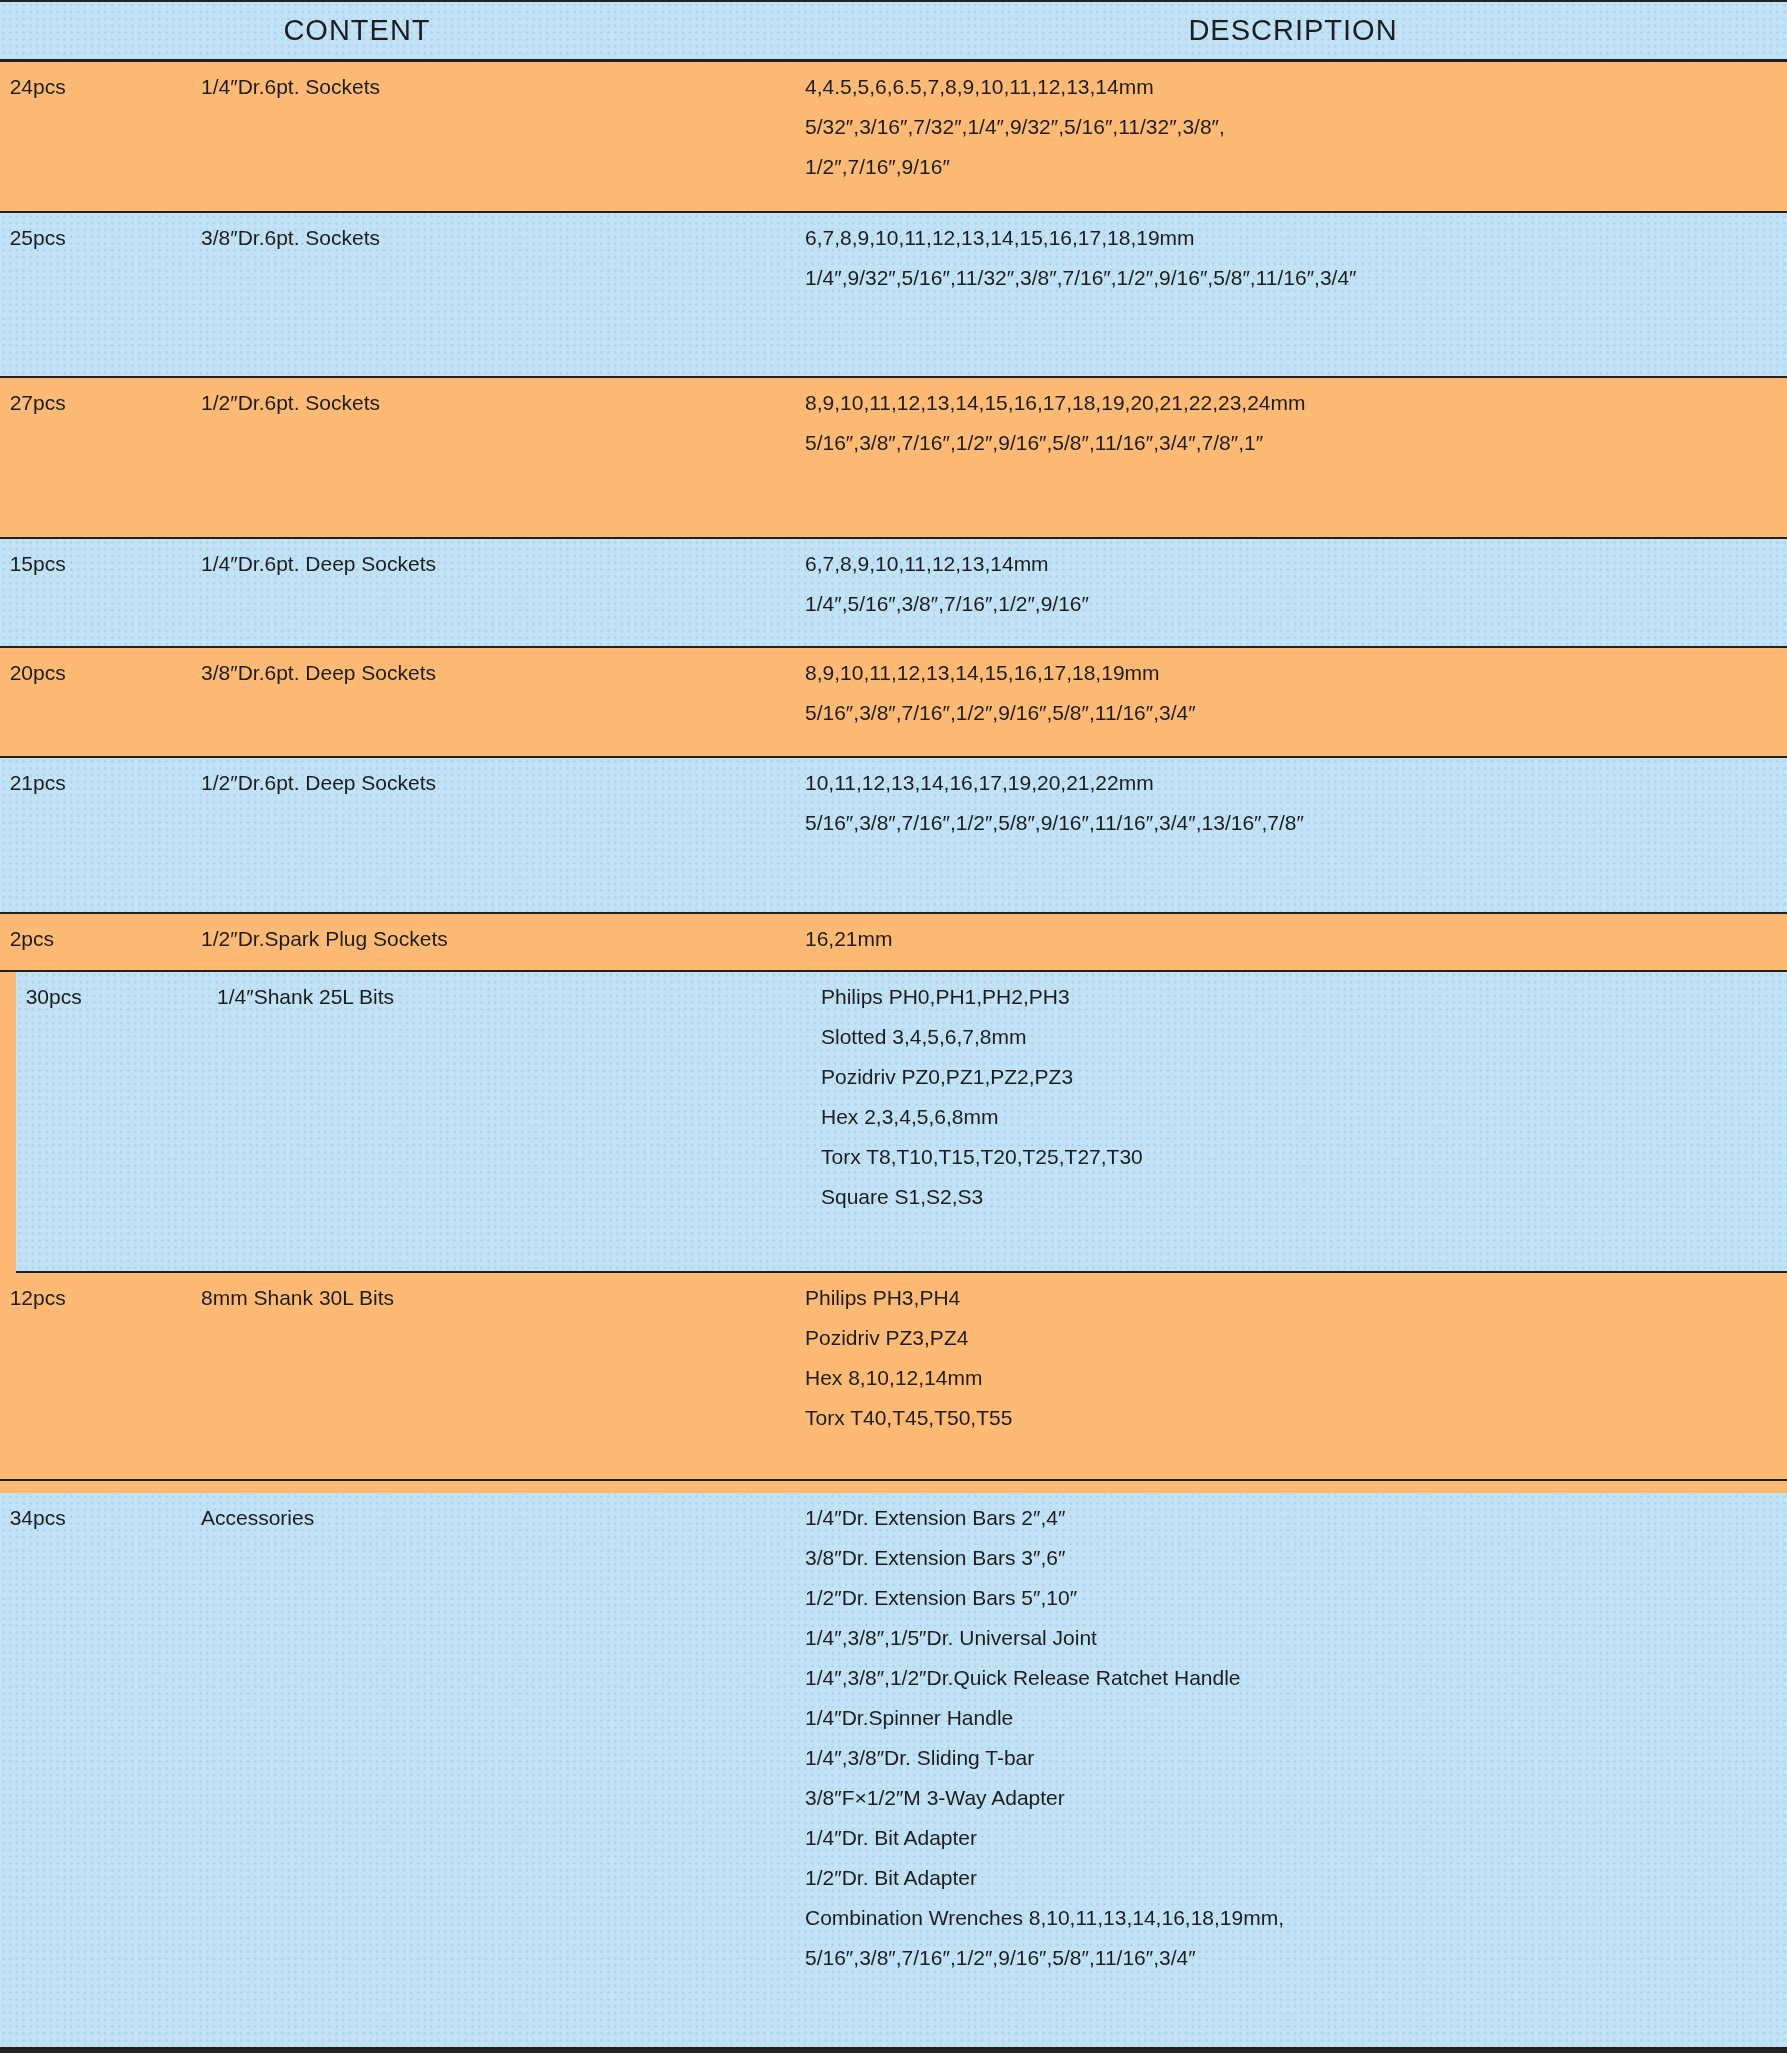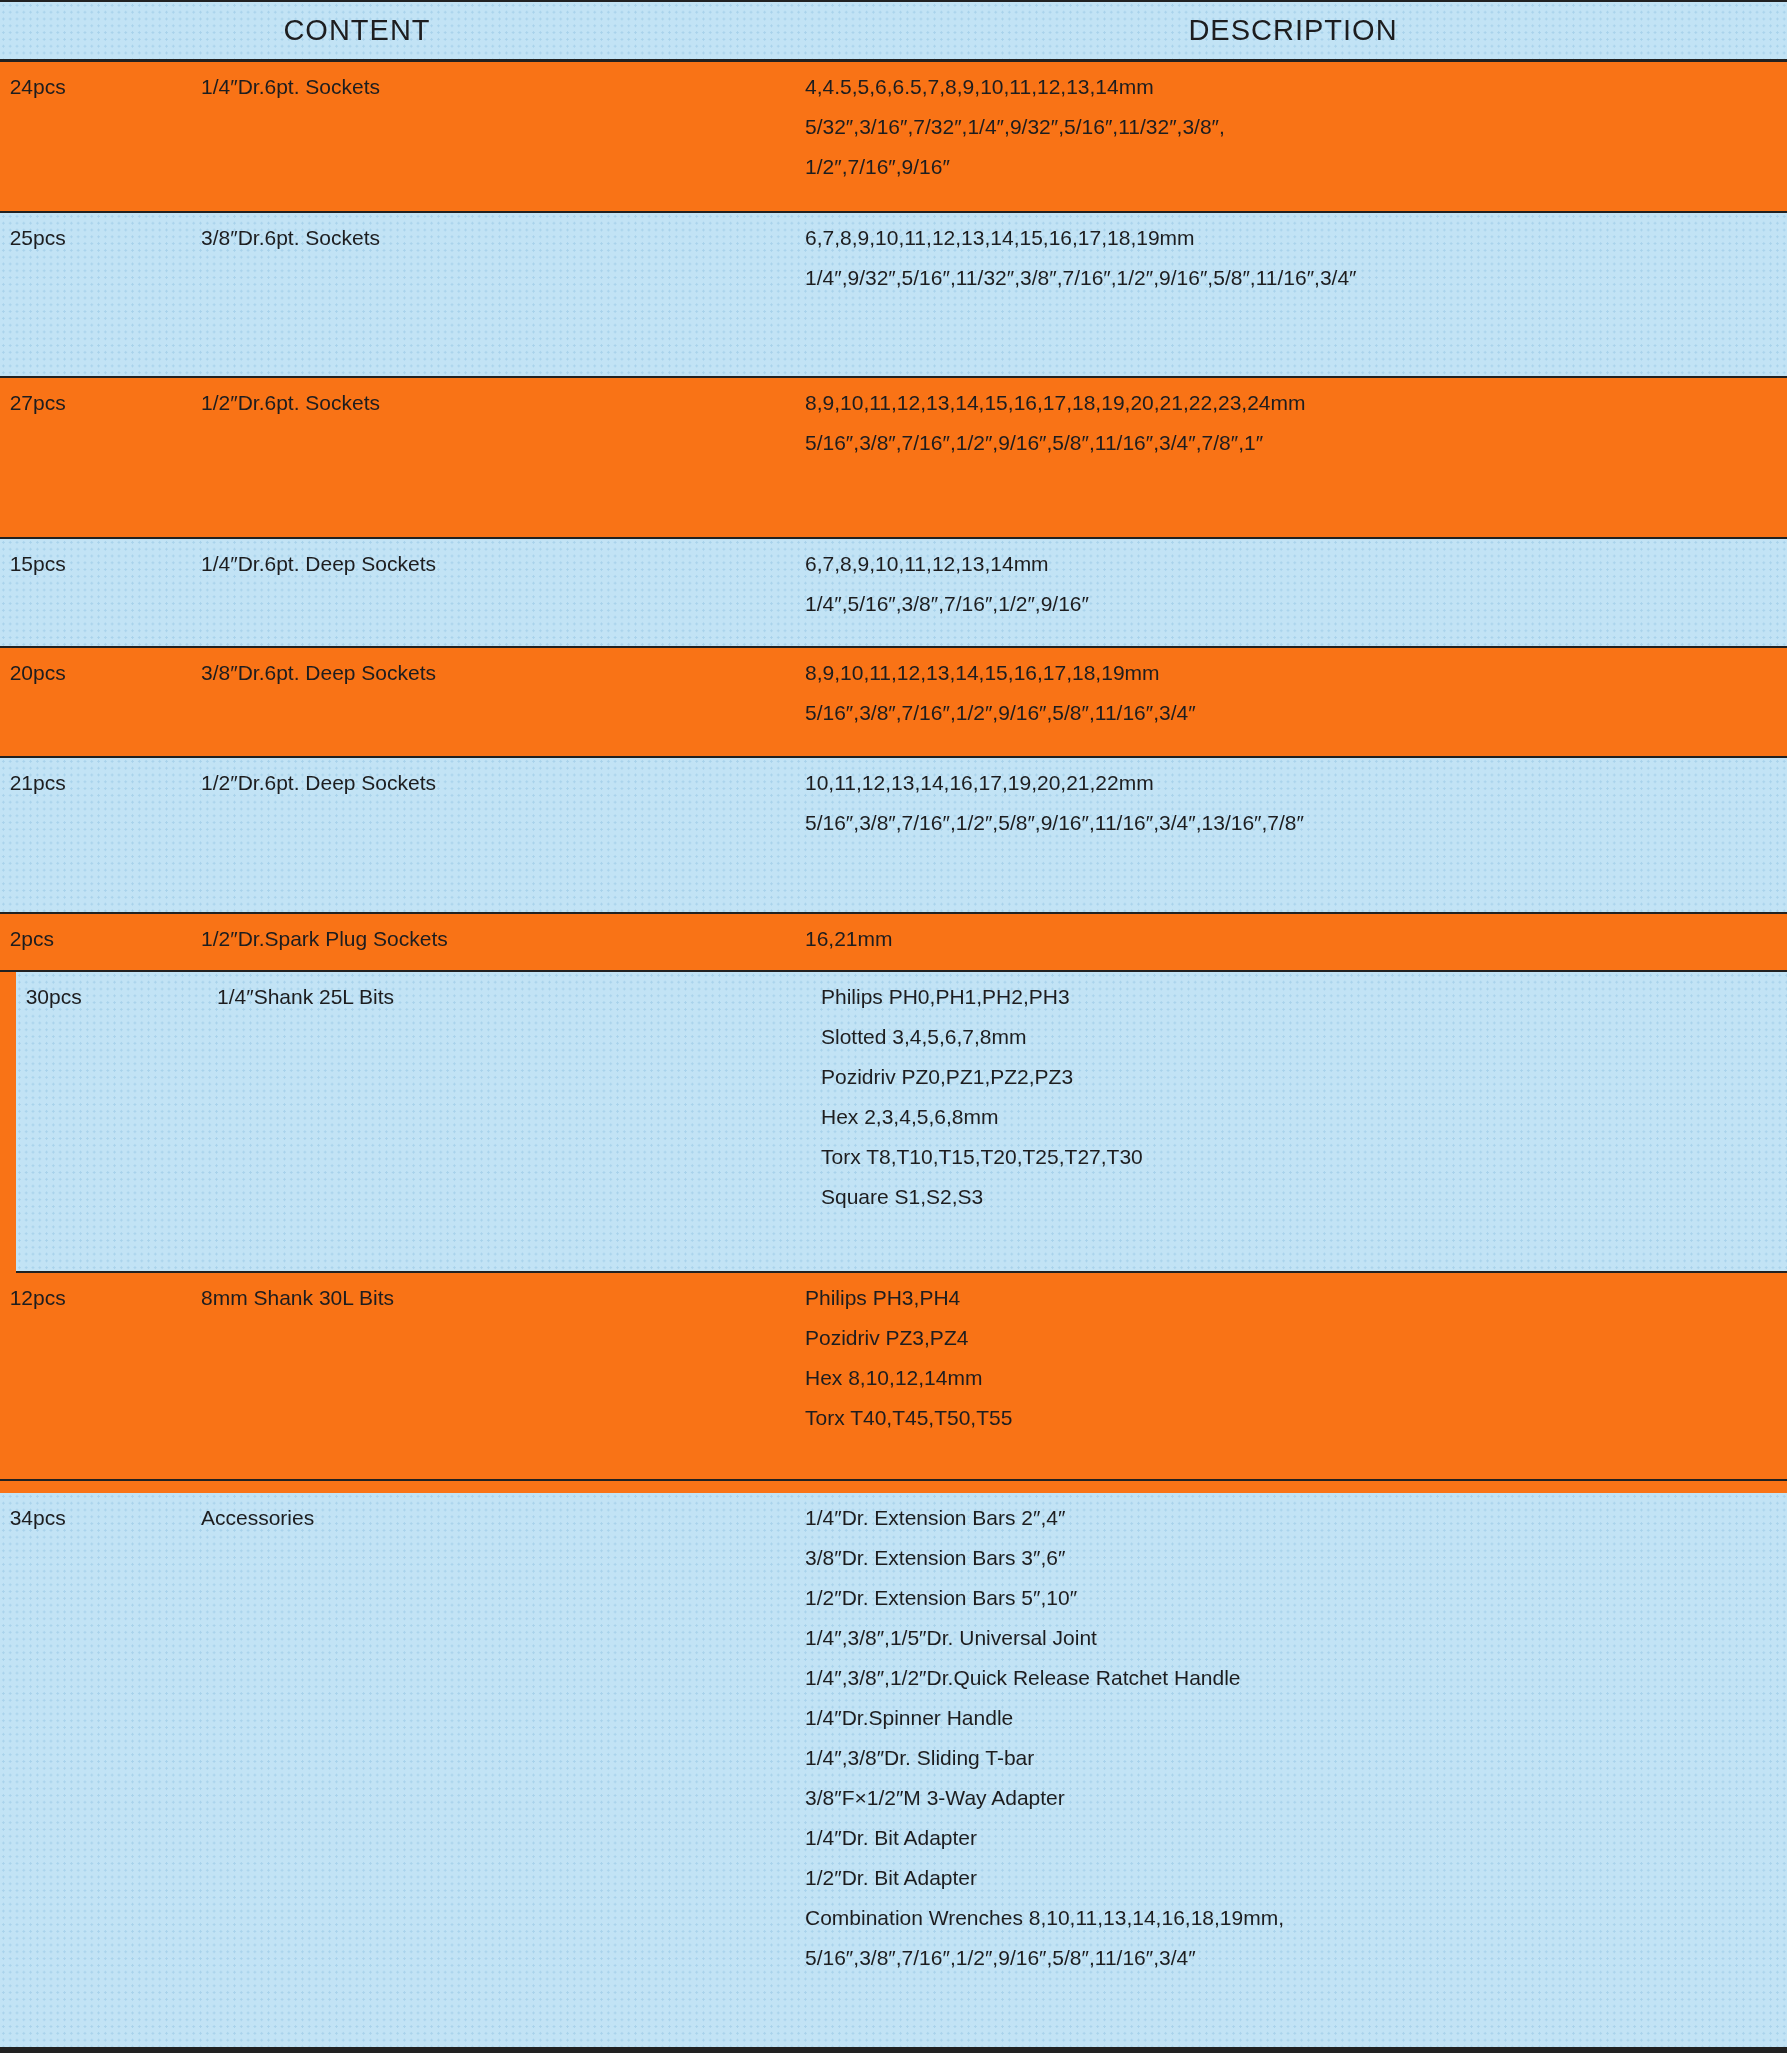--- a/index.html
+++ b/index.html
@@ -7,21 +7,21 @@
     --line:#212121;
     --text:#1d1d1f;
   }
   html,body{margin:0;padding:0;background:#ffffff;}
   body{font-family:"Liberation Sans","DejaVu Sans",sans-serif;color:var(--text);}
   .page{
     width:1787px;
     box-sizing:border-box;
     border-top:2.9px solid var(--line);
     border-bottom:6.8px solid var(--line);
-    background:#f97316;
+    background:#fdba74;
   }
   
   .header-row{
     display:flex;
     align-items:center;
     height:57px;
     background:var(--blue);
     background-image:radial-gradient(rgba(130,185,220,0.40) 1px, transparent 1.3px);
     background-size:6.8px 6.8px;
     border-bottom:3.9px solid var(--line);

